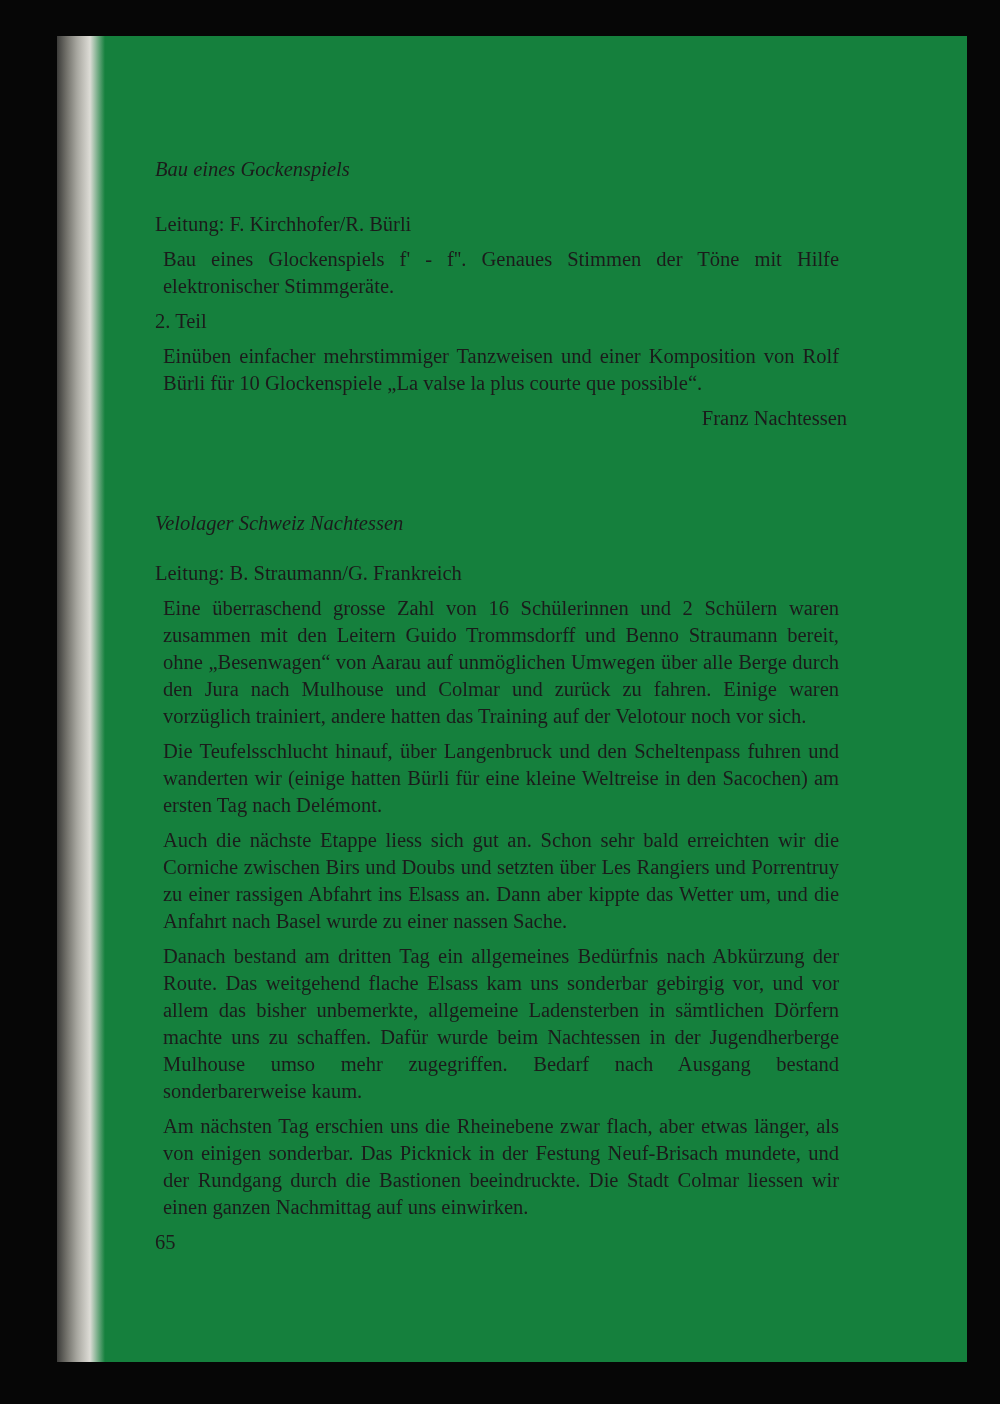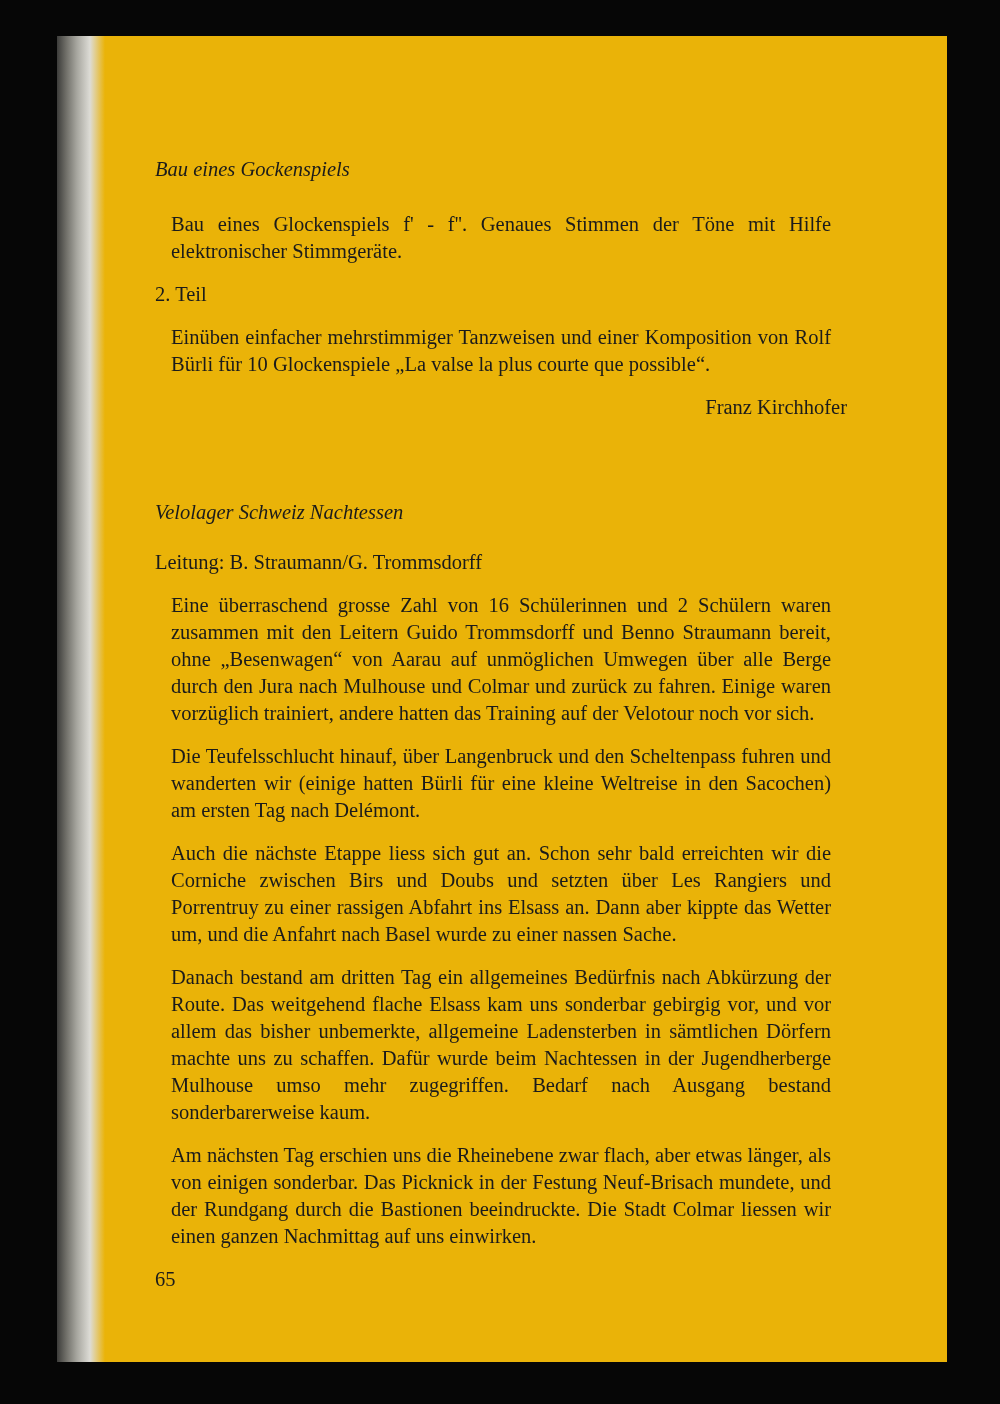--- a/index.html
+++ b/index.html
@@ -13,21 +13,22 @@
       position: relative;
       overflow: hidden;
       font-family: "Liberation Serif", serif;
     }
     .page {
       position: absolute;
       left: 57px;
       top: 36px;
       width: 890px;
       height: 1326px;
-      background: #eab308;
+      background: #15803d;
+      padding-left: 20px;
     }
     .spine-shadow {
       position: absolute;
       left: 0;
       top: 0;
       bottom: 0;
       width: 48px;
       background: linear-gradient(90deg,
         #3c3c3a 0px,
         #6f6e68 9px,
@@ -48,21 +49,21 @@
       font-style: italic;
       font-weight: normal;
       font-size: 20.5px;
       line-height: 27px;
       margin: 0 0 28px 0;
     }
     .line {
       margin: 0;
     }
     .para {
-      margin: 16px;
+      margin: 8px;
       text-align: justify;
       hyphens: auto;
     }
     .gap-before {
       margin-top: 4px;
     }
     .signature {
       text-align: right;
     }
     .section-gap {
@@ -75,34 +76,35 @@
   </style>
 </head>
 <body>
 
 <div class="page">
   <div class="spine-shadow"></div>
   <div class="content">
 
     <h1 class="title">Bau eines Gockenspiels</h1>
 
+    <div class="line">Leitung: F. Kirchhofer/R. Bürli</div>
 
 
     <p class="para">Bau eines Glockenspiels f' - f''. Genaues Stimmen der Töne mit Hilfe elektronischer Stimmgeräte.</p>
 
 
     <div class="line gap-before">2. Teil</div>
 
     <p class="para">Einüben einfacher mehrstimmiger Tanzweisen und einer Komposition von Rolf Bürli für 10 Glockenspiele „La valse la plus courte que possible“.</p>
 
-    <div class="line signature">Franz Kirchhofer</div>
+    <div class="line signature">Franz Nachtessen</div>
 
     <h2 class="title section-gap">Velolager Schweiz Nachtessen</h2>
 
-    <div class="line">Leitung: B. Straumann/G. Trommsdorff</div>
+    <div class="line">Leitung: B. Straumann/G. Frankreich</div>
 
     <p class="para">Eine überraschend grosse Zahl von 16 Schülerinnen und 2 Schülern waren zusammen mit den Leitern Guido Trommsdorff und Benno Straumann bereit, ohne „Besenwagen“ von Aarau auf unmöglichen Umwegen über alle Berge durch den Jura nach Mulhouse und Colmar und zurück zu fahren. Einige waren vorzüglich trainiert, andere hatten das Training auf der Velotour noch vor sich.</p>
 
     <p class="para">Die Teufelsschlucht hinauf, über Langenbruck und den Scheltenpass fuhren und wanderten wir (einige hatten Bürli für eine kleine Weltreise in den Sacochen) am ersten Tag nach Delémont.</p>
 
     <p class="para">Auch die nächste Etappe liess sich gut an. Schon sehr bald erreichten wir die Corniche zwischen Birs und Doubs und setzten über Les Rangiers und Porrentruy zu einer rassigen Abfahrt ins Elsass an. Dann aber kippte das Wetter um, und die Anfahrt nach Basel wurde zu einer nassen Sache.</p>
 
     <p class="para">Danach bestand am dritten Tag ein allgemeines Bedürfnis nach Abkürzung der Route. Das weitgehend flache Elsass kam uns sonderbar gebirgig vor, und vor allem das bisher unbemerkte, allgemeine Ladensterben in sämtlichen Dörfern machte uns zu schaffen. Dafür wurde beim Nachtessen in der Jugendherberge Mulhouse umso mehr zugegriffen. Bedarf nach Ausgang bestand sonderbarerweise kaum.</p>
 
     <p class="para">Am nächsten Tag erschien uns die Rheinebene zwar flach, aber etwas länger, als von einigen sonderbar. Das Picknick in der Festung Neuf-Brisach mundete, und der Rundgang durch die Bastionen beeindruckte. Die Stadt Colmar liessen wir einen ganzen Nachmittag auf uns einwirken.</p>

